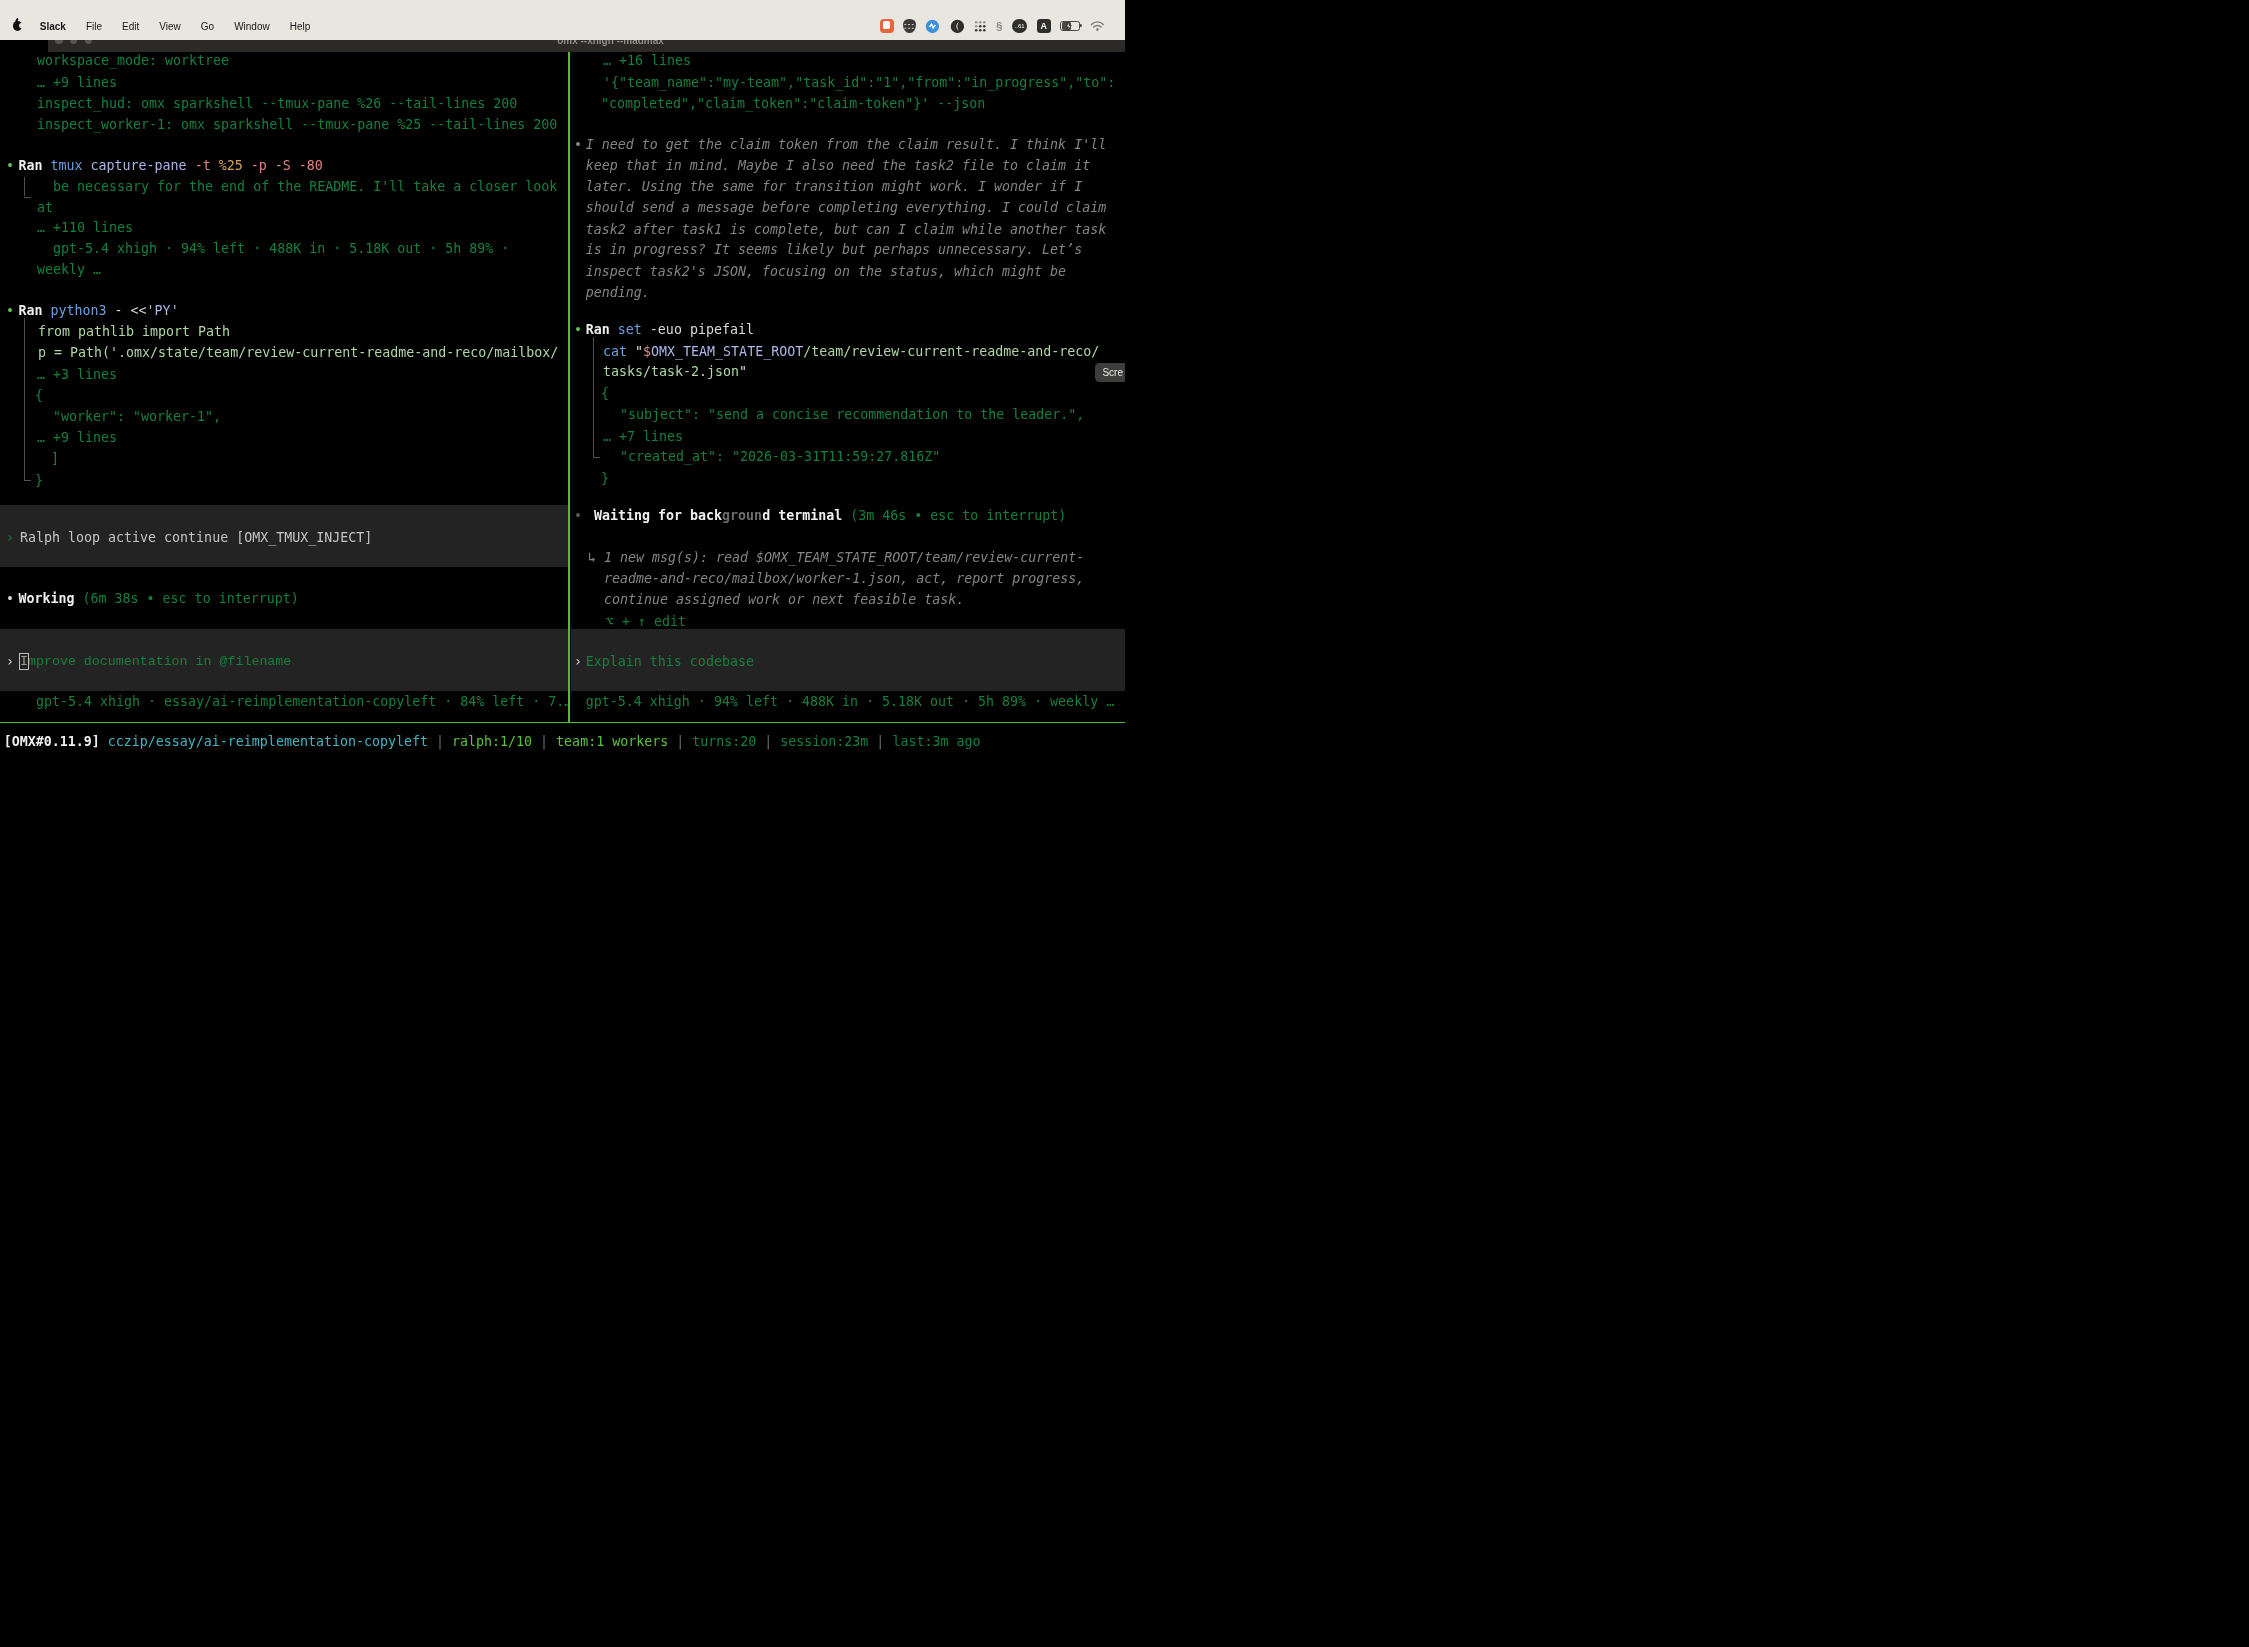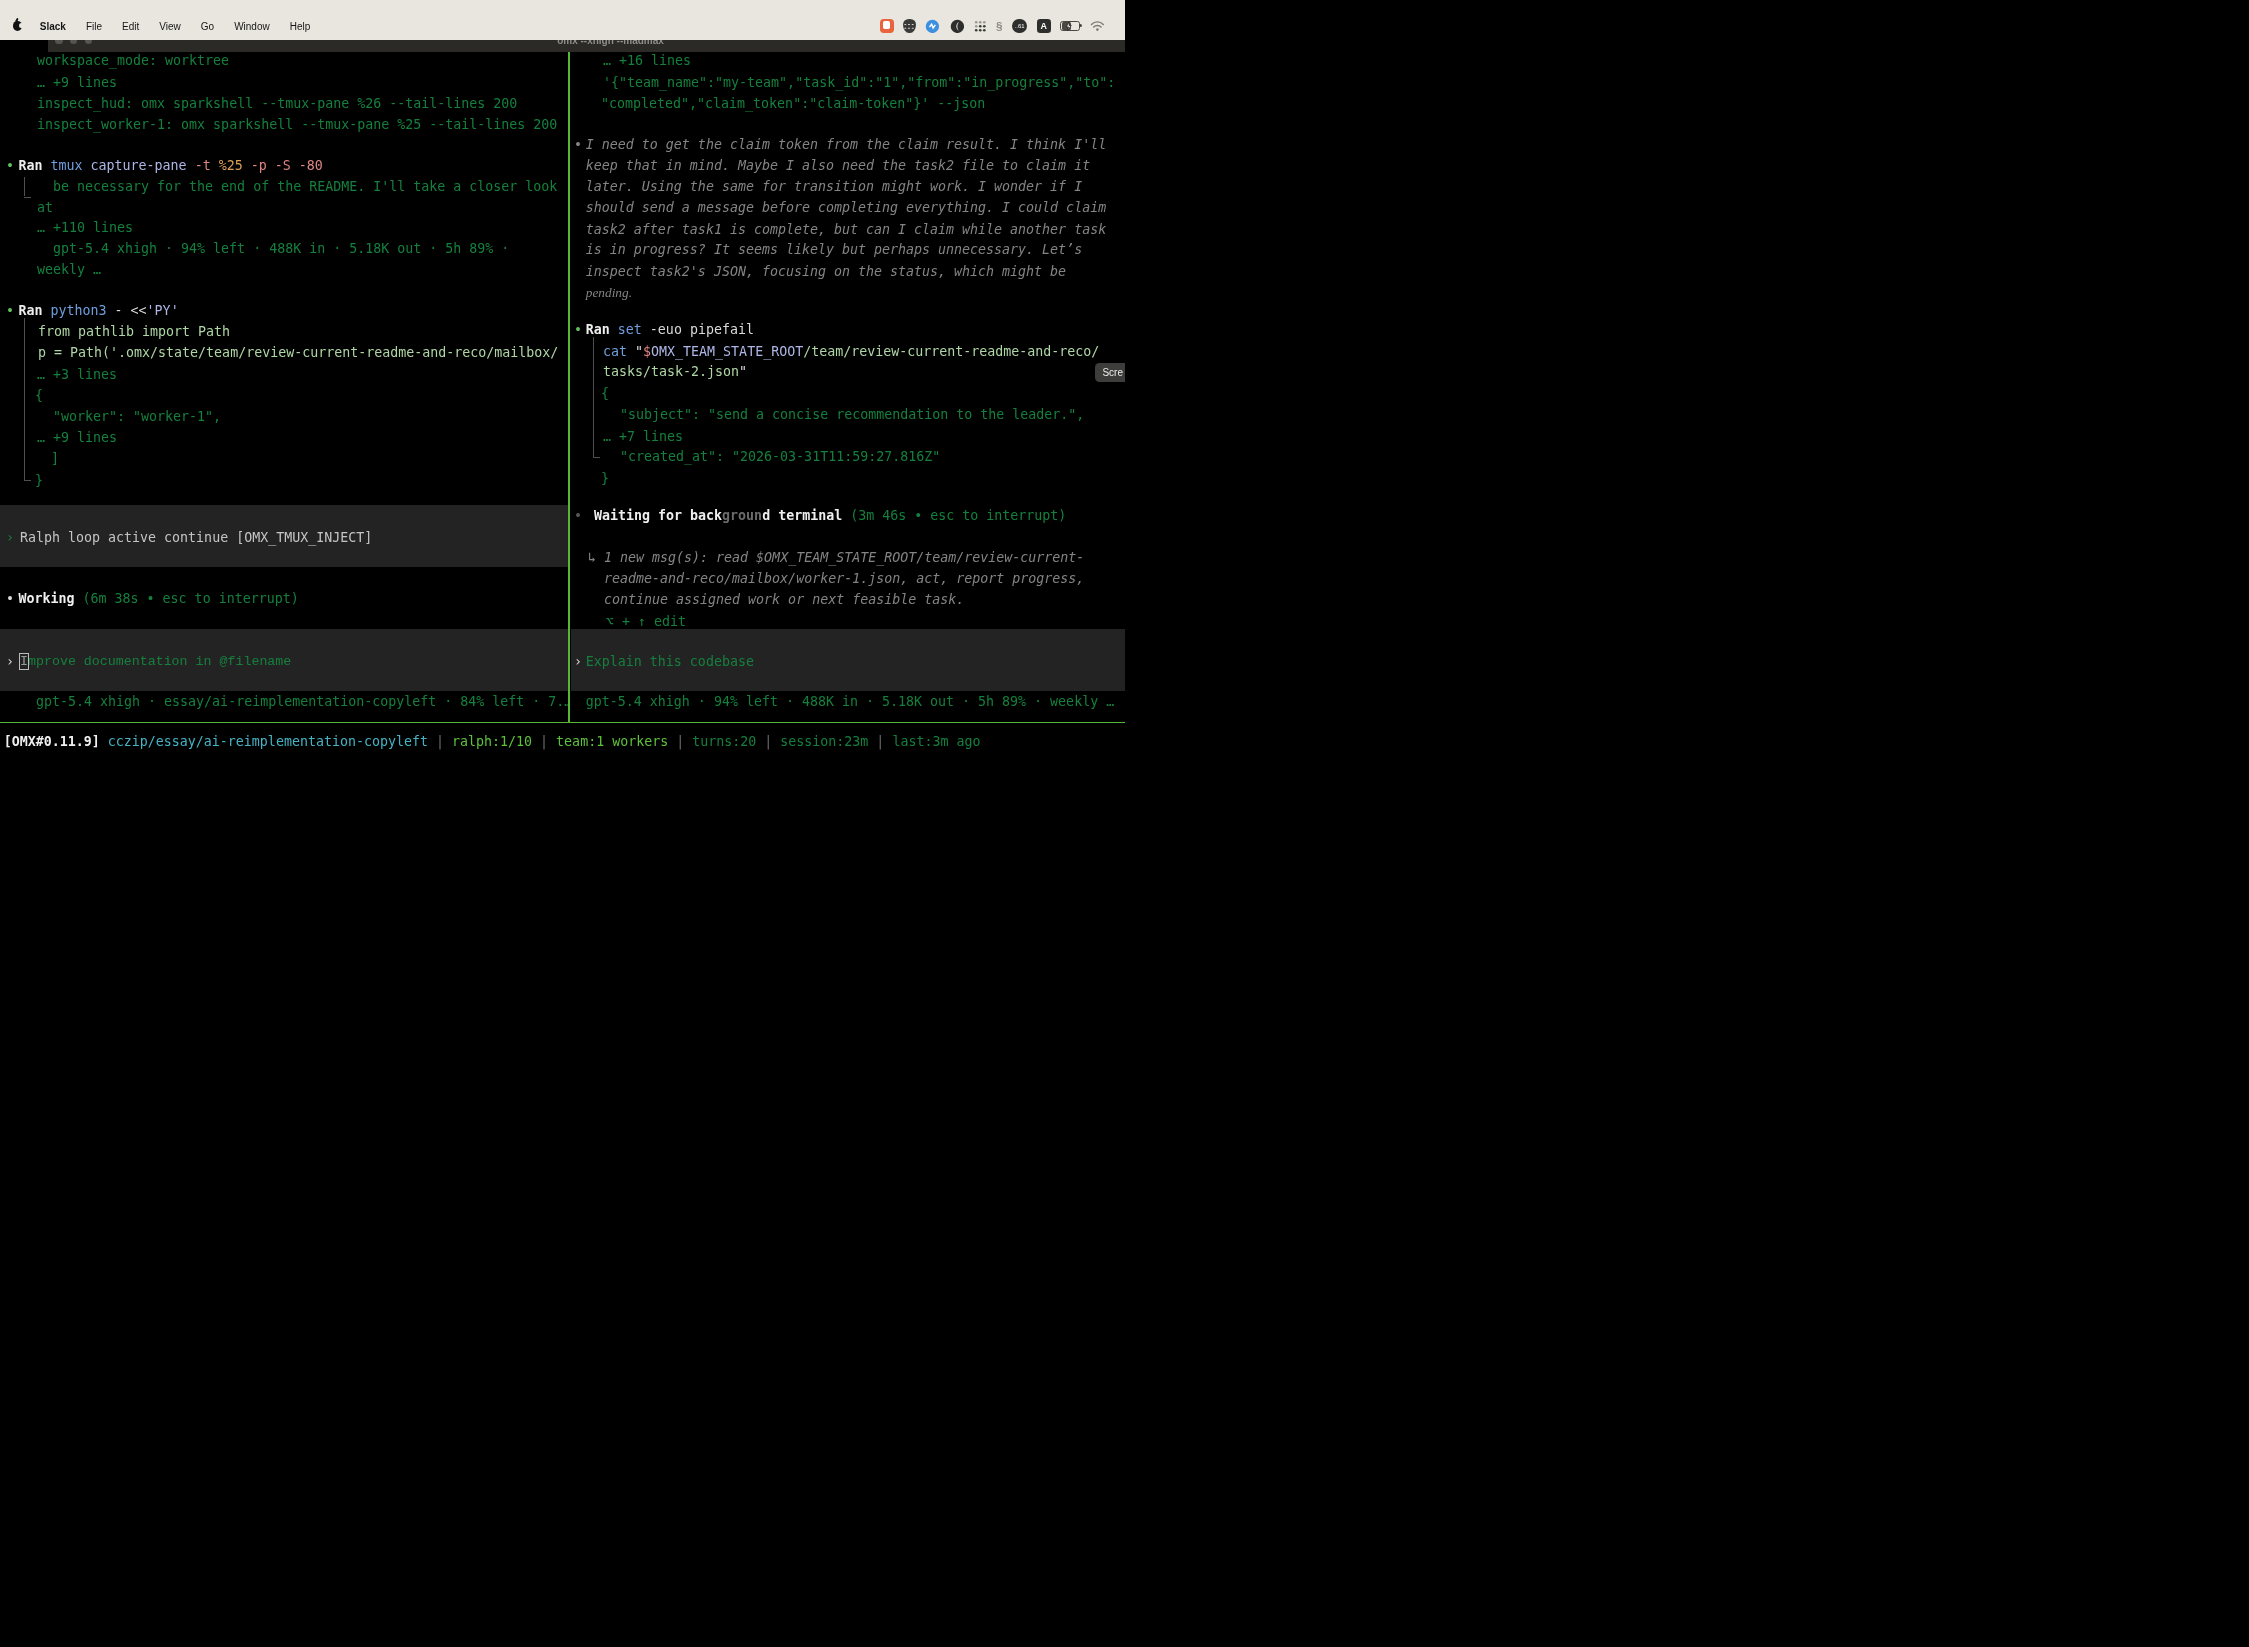--- a/index.html
+++ b/index.html
@@ -186,21 +186,21 @@
         <div class="tl" style="left: 32px; top: 20px;"><span class="g">'{"team_name":"my-team","task_id":"1","from":"in_progress","to":</span></div>
         <div class="tl" style="left: 30px; top: 41px;"><span class="g">"completed","claim_token":"claim-token"}' --json</span></div>
         <div class="tl" style="left: 3px; top: 82px;"><span class="it">•</span></div>
         <div class="tl" style="left: 14.8px; top: 82px;"><span class="it">I need to get the claim token from the claim result. I think I'll</span></div>
         <div class="tl" style="left: 14.8px; top: 103px;"><span class="it">keep that in mind. Maybe I also need the task2 file to claim it</span></div>
         <div class="tl" style="left: 14.8px; top: 124px;"><span class="it">later. Using the same for transition might work. I wonder if I</span></div>
         <div class="tl" style="left: 14.8px; top: 145px;"><span class="it">should send a message before completing everything. I could claim</span></div>
         <div class="tl" style="left: 14.8px; top: 167px;"><span class="it">task2 after task1 is complete, but can I claim while another task</span></div>
         <div class="tl" style="left: 14.8px; top: 187px;"><span class="it">is in progress? It seems likely but perhaps unnecessary. Let’s</span></div>
         <div class="tl" style="left: 14.8px; top: 209px;"><span class="it">inspect task2's JSON, focusing on the status, which might be</span></div>
-        <div class="tl" style="left: 14.8px; top: 230px; font-family: Liberation Serif, serif;"><span class="it">pending.</span></div>
+        <div class="tl" style="left: 14.8px; top: 230px;"><span class="it">pending.</span></div>
         <div class="tl" style="left: 3px; top: 267px;"><span class="gb">•</span></div>
         <div class="tl" style="left: 14.8px; top: 267px;"><span class="wb">Ran </span><span class="blu">set </span><span class="wt">-euo pipefail</span></div>
         <div class="tl" style="left: 32px; top: 289px;"><span class="blu">cat </span><span class="wt">"</span><span class="sal">$</span><span class="peri">OMX_TEAM_STATE_ROOT</span><span class="code">/team/review-current-readme-and-reco/</span></div>
         <div class="tl" style="left: 32px; top: 309px;"><span class="code">tasks/task-2.json</span><span class="wt">"</span></div>
         <div class="tl" style="left: 30px; top: 331px;"><span class="g">{</span></div>
         <div class="tl" style="left: 49px; top: 352px;"><span class="g">"subject": "send a concise recommendation to the leader.",</span></div>
         <div class="tl" style="left: 32px; top: 374px;"><span class="g">… +7 lines</span></div>
         <div class="tl" style="left: 49px; top: 394px;"><span class="g">"created_at": "2026-03-31T11:59:27.816Z"</span></div>
         <div class="tl" style="left: 30px; top: 416px;"><span class="g">}</span></div>
         <div class="tl" style="left: 3px; top: 453px;"><span class="dim">•</span></div>

